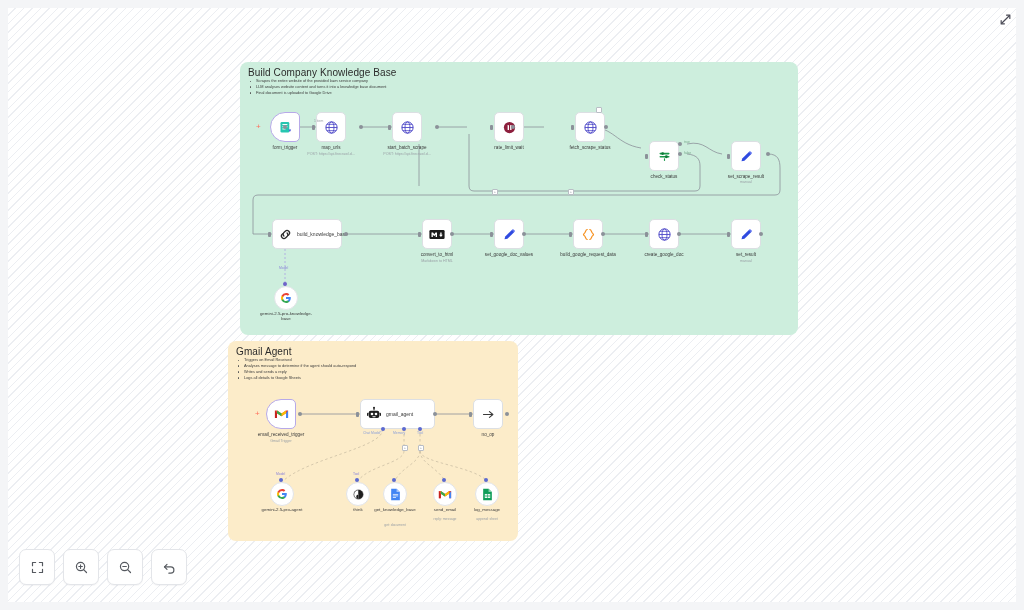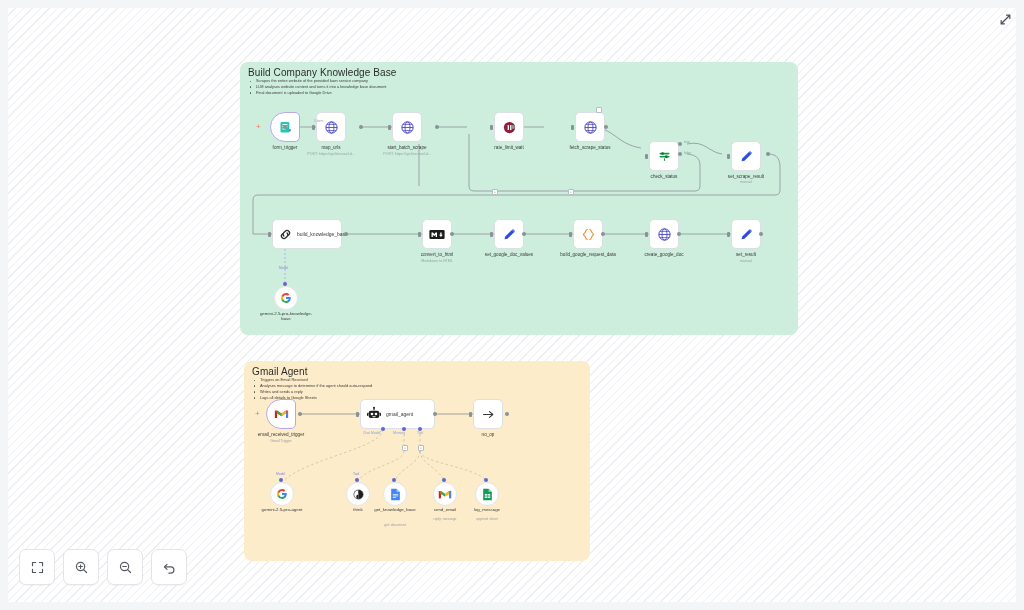--- a/index.html
+++ b/index.html
@@ -28,21 +28,21 @@
     display:flex;align-items:center;justify-content:center;
     cursor:pointer;z-index:40;
   }
   .expand-btn svg{display:block;}
 
   
   .group{
     position:absolute;border-radius:8px;
   }
   .group.green{left:232px;top:54px;width:558px;height:273px;background:#cdeedd;}
-  .group.yellow{left:236px;top:333px;width:346px;height:200px;background:#fcecc9;margin-top:20px;}
+  .group.yellow{left:220px;top:333px;width:290px;height:200px;background:#fcecc9;}
 
   .group-title{
     position:absolute;left:8px;top:5px;
     font-size:10px;font-weight:normal;color:#2b2b2b;letter-spacing:.1px;
   }
   .bullets{
     position:absolute;left:10px;top:17px;
     margin:0;padding:0;list-style:none;
   }
   .bullets li{

